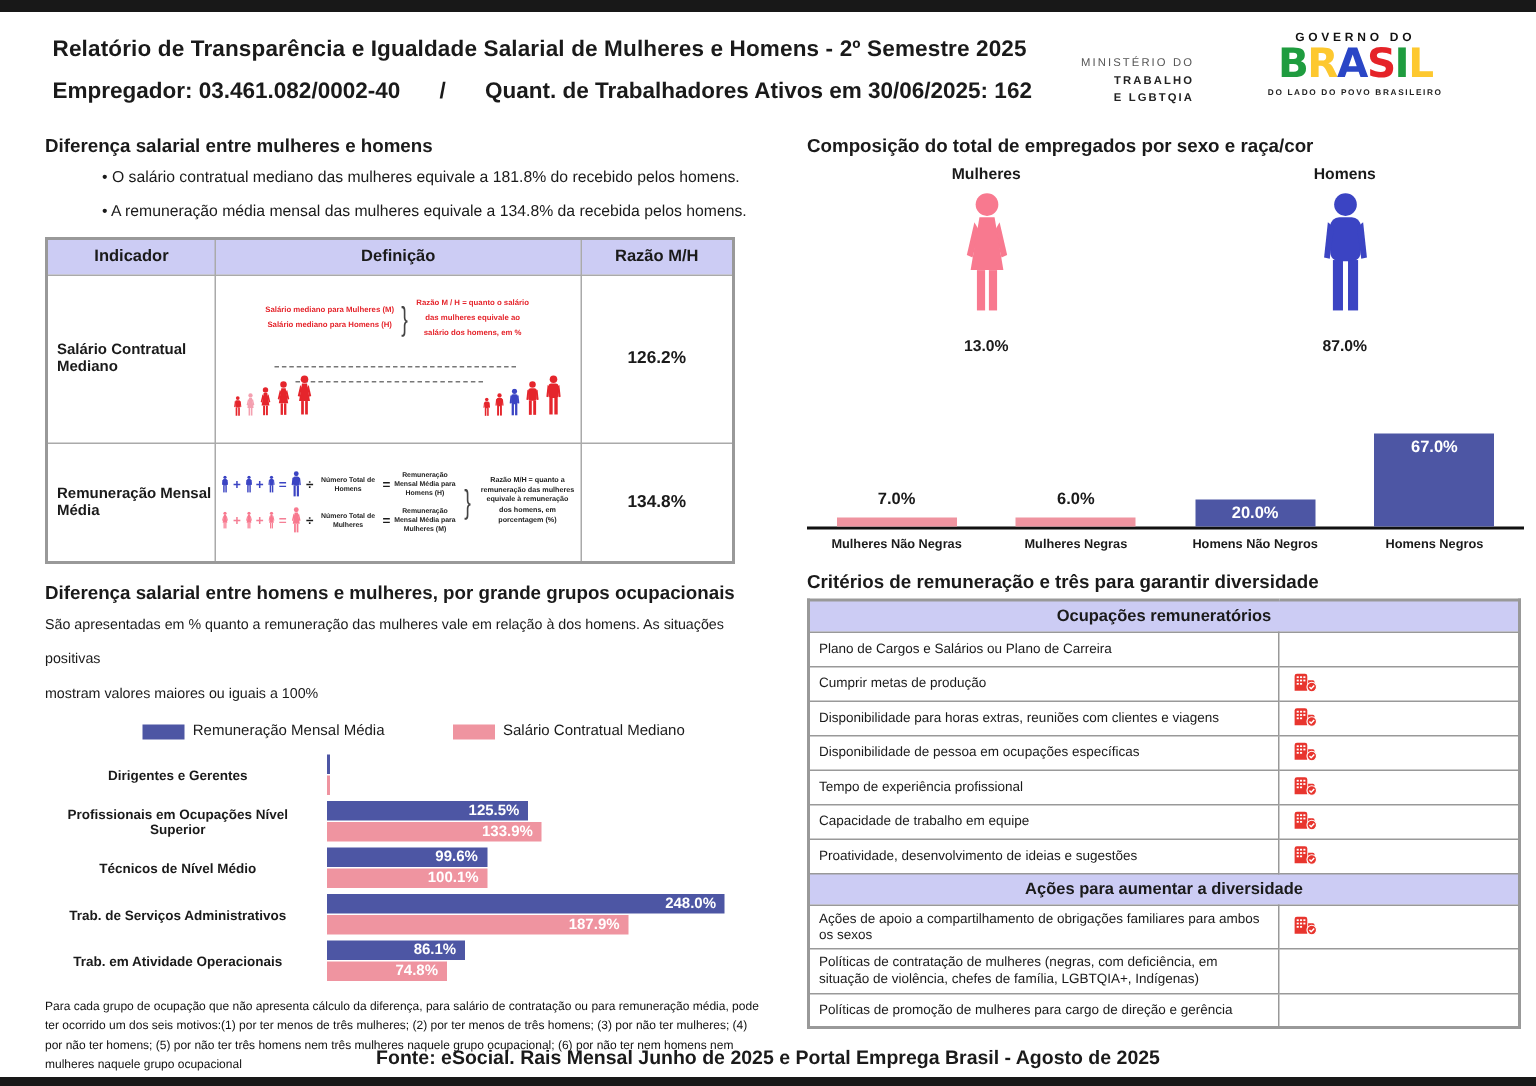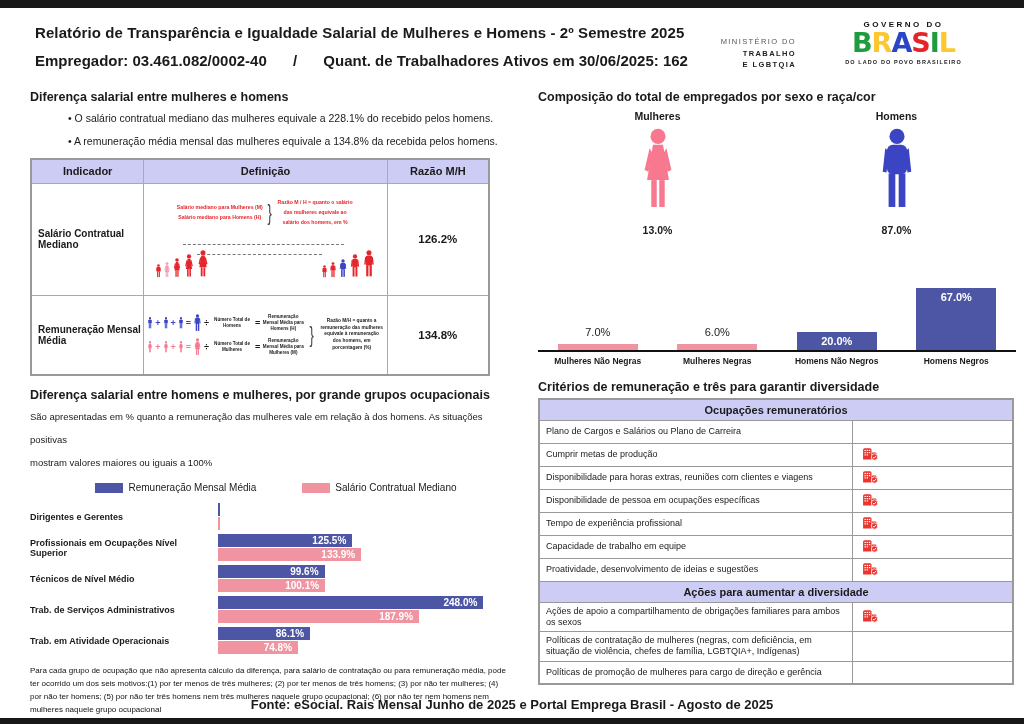--- a/index.html
+++ b/index.html
@@ -63,37 +63,37 @@
   .expl2 { font-size:4.8px; font-weight:bold; color:#222; width:64px; text-align:center; line-height:1.4; }
 
   
   .note { font-size:9.5px; line-height:2.4; margin-bottom:2px; }
   .legend { display:flex; justify-content:center; gap:46px; margin:8px 0 10px 0; }
   .leg-item { display:flex; align-items:center; gap:5px; font-size:10px; }
   .swatch { width:28px; height:10px; display:inline-block; }
 
   .occ-chart { margin-top:4px; }
   .occ-row { display:flex; align-items:center; margin-bottom:3px; }
-  .occ-label { width:188px; text-align:left; padding-right:11px; font-size:9px; font-weight:bold; }
+  .occ-label { width:188px; text-align:center; padding-right:11px; font-size:9px; font-weight:bold; }
   .occ-bars { position:relative; width:285px; }
   .occ-bar { position:relative; height:13px; margin-bottom:1px; }
   .occ-bar-label { position:absolute; right:6px; top:1px; color:#fff; font-size:10px; font-weight:bold; }
 
   .footnote { font-size:8px; line-height:1.6; margin-top:10px; width:478px; color:#111; }
 
   
   .sex-block { display:flex; margin-top:6px; }
   .sex-half { width:50%; text-align:center; }
   .sex-label { font-size:10.5px; font-weight:bold; margin-bottom:6px; }
   .sex-value { font-size:10.5px; font-weight:bold; margin-top:8px; }
 
   .race-chart { position:relative; height:104px; margin-top:12px; border-bottom:2px solid #111; display:flex; }
   .race-slot { position:relative; width:25%; }
   .race-bar { position:absolute; bottom:0; left:50%; transform:translateX(-50%); width:80px; }
-  .race-val-above { position:absolute; left:50%; transform:translateX(-50%); font-size:11px; font-weight:normal; white-space:nowrap; }
+  .race-val-above { position:absolute; left:50%; transform:translateX(-50%); font-size:11px; font-weight:bold; white-space:nowrap; }
   .race-val-in { position:absolute; top:3px; width:100%; text-align:center; color:#fff; font-size:11px; font-weight:bold; }
   .race-cats { display:flex; margin-top:4px; margin-bottom:14px; }
   .race-cat { width:25%; text-align:center; font-size:8.5px; font-weight:bold; }
 
   
   table.crit { width:476px; border-collapse:collapse; border:2px solid #999; }
   table.crit td { border:1px solid #999; }
   .crit-head { background:#ccccf4; font-size:11px; font-weight:bold; text-align:center; height:21px; }
   .crit-label { width:315px; font-size:9px; font-weight:normal; padding:3px 6px; line-height:1.25; }
   .crit-icon-cell { width:161px; padding-left:8px; height:23px; }
@@ -146,21 +146,21 @@
       <div class="brasil"><span>B</span><span>R</span><span>A</span><span>S</span><span>I</span><span>L</span></div>
       <div class="gov-bottom">DO LADO DO POVO BRASILEIRO</div>
     </div>
   </header>
 
   <main>
 
     <section class="col-left">
       <div class="sec-title">Diferença salarial entre mulheres e homens</div>
       <div class="bullets">
-        <div class="bullet">O salário contratual mediano das mulheres equivale a 228.1% do recebido pelos homens.</div>
+        <div class="bullet">O salário contratual mediano das mulheres equivale a 181.8% do recebido pelos homens.</div>
         <div class="bullet">A remuneração média mensal das mulheres equivale a 134.8% da recebida pelos homens.</div>
       </div>
 
       <table class="ind">
         <tbody>
             <tr>
           <th>Indicador</th>
           <th>Definição</th>
           <th>Razão M/H</th>
         </tr>

